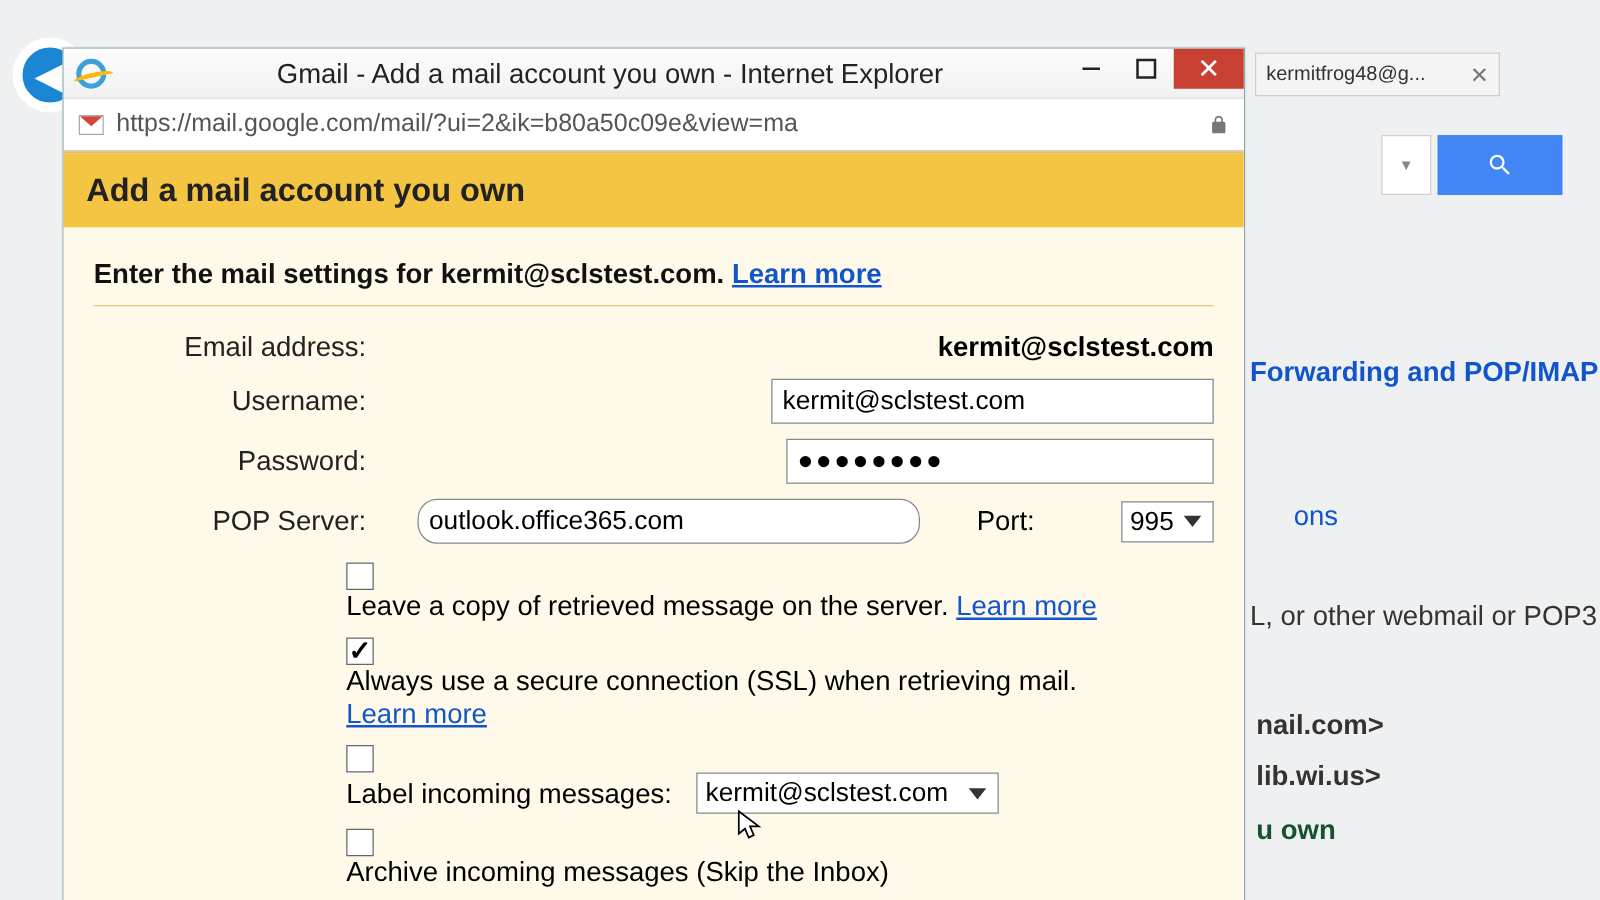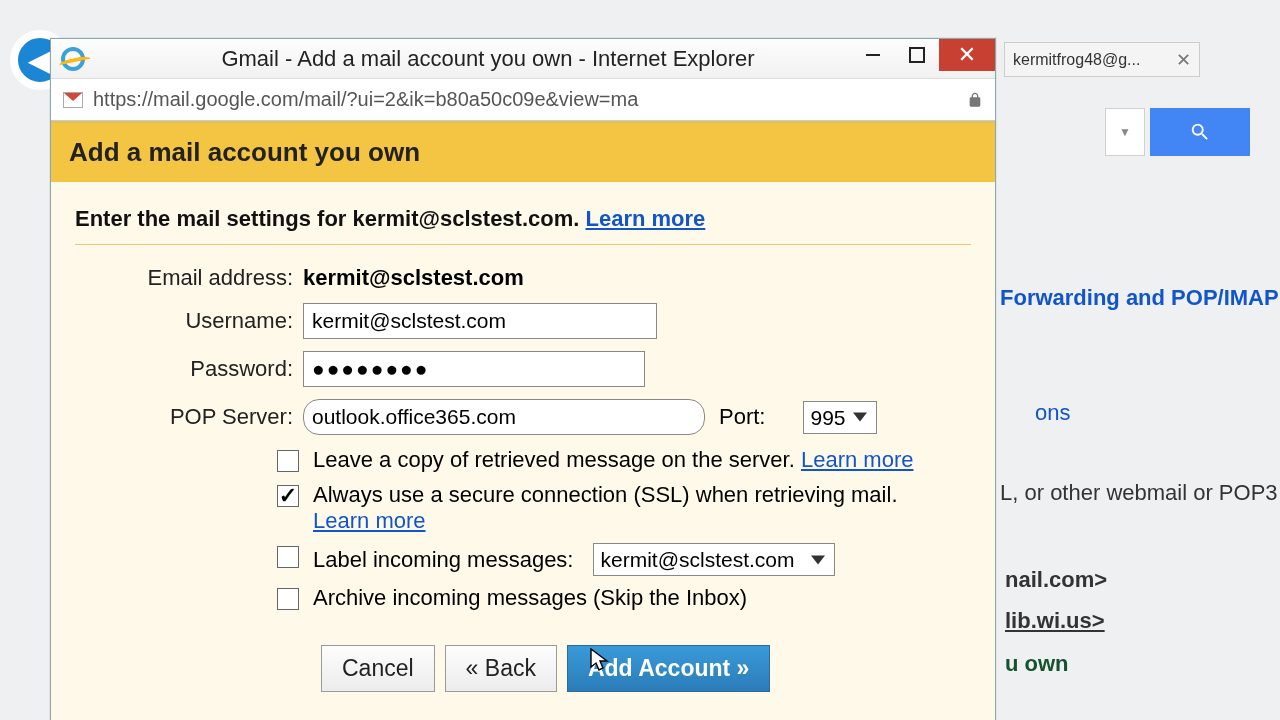--- a/index.html
+++ b/index.html
@@ -60,21 +60,21 @@
     z-index: 1;
   }
   .bg-search-btn svg { width: 22px; height: 22px; fill: #fff; }
 
   .bg-text { position: absolute; color: #333; font-size: 22px; z-index: 1; }
   .bg-link { color: #1155cc; font-weight: bold; }
   .bg-text1 { right: -10px; top: 285px; width: 290px; }
   .bg-text2 { right: 15px; top: 400px; width: 230px; color:#1155cc; }
   .bg-text3 { right: -10px; top: 480px; width: 290px; }
   .bg-text4 { right: 15px; top: 567px; width: 260px; font-weight:bold; }
-  .bg-text5 { right: 15px; top: 608px; width: 260px; font-weight:bold;text-decoration:underline; }
+  .bg-text5 { right: 15px; top: 608px; width: 260px; font-weight:bold; }
   .bg-text6 { right: 15px; top: 651px; width: 260px; color:#14532d; font-weight:bold; }
 
   
   .popup {
     position: absolute;
     left: 50px; top: 38px;
     width: 946px;
     background: #fff;
     border: 1px solid #8aa;
     box-shadow: 0 0 0 1px rgba(0,0,0,0.05);
@@ -164,21 +164,21 @@
     background: #fff9ea;
   }
   .prompt {
     font-size: 22px; font-weight: bold; color: #111;
     padding: 4px 0 12px 0;
     border-bottom: 1px solid #e8c874;
     margin-bottom: 20px;
   }
   .prompt a { color: #1155cc; text-decoration: underline; font-weight: bold; }
 
-  .form-row { display: flex; align-items: center; margin-bottom: 12px; }
+  .form-row { display: flex; align-items: center; margin-bottom: 12px; justify-content: space-between; }
   .form-row label {
     width: 228px; text-align: right;
     font-size: 22px; color: #222;
     padding-right: 10px;
   }
   .form-row .value-static {
     font-size: 22px; font-weight: bold;
   }
   .txt {
     font-size: 21px; padding: 5px 8px;
@@ -199,21 +199,21 @@
     margin-left: 14px;
   }
   .sel-wrap { position: relative; display:inline-block; }
   .sel-wrap::after {
     content:''; position:absolute; right:10px; top:50%;
     width:0;height:0; border-left:7px solid transparent; border-right:7px solid transparent;
     border-top:9px solid #333; transform: translateY(-50%);
     pointer-events:none;
   }
 
-  .chk-row { display:flex; align-items: flex-start; margin: 9px 0 9px 202px; font-size:22px; }
+  .chk-row { display:flex; align-items: flex-start; margin: 9px 0 9px 202px; font-size:22px;flex-direction:column; }
   .chk {
     width: 22px; height: 22px; border:1px solid #666; background:#fff;
     margin-right: 14px; flex-shrink:0; margin-top:3px;
     display:flex; align-items:center; justify-content:center;
   }
   .chk.checked::after {
     content:'✓'; font-size:22px; font-weight:bold; color:#000; line-height:0.7;
   }
   .chk-row .inline-link { color:#1155cc; text-decoration:underline; }
   .chk-row .sel-wrap { margin-left: 6px; }

